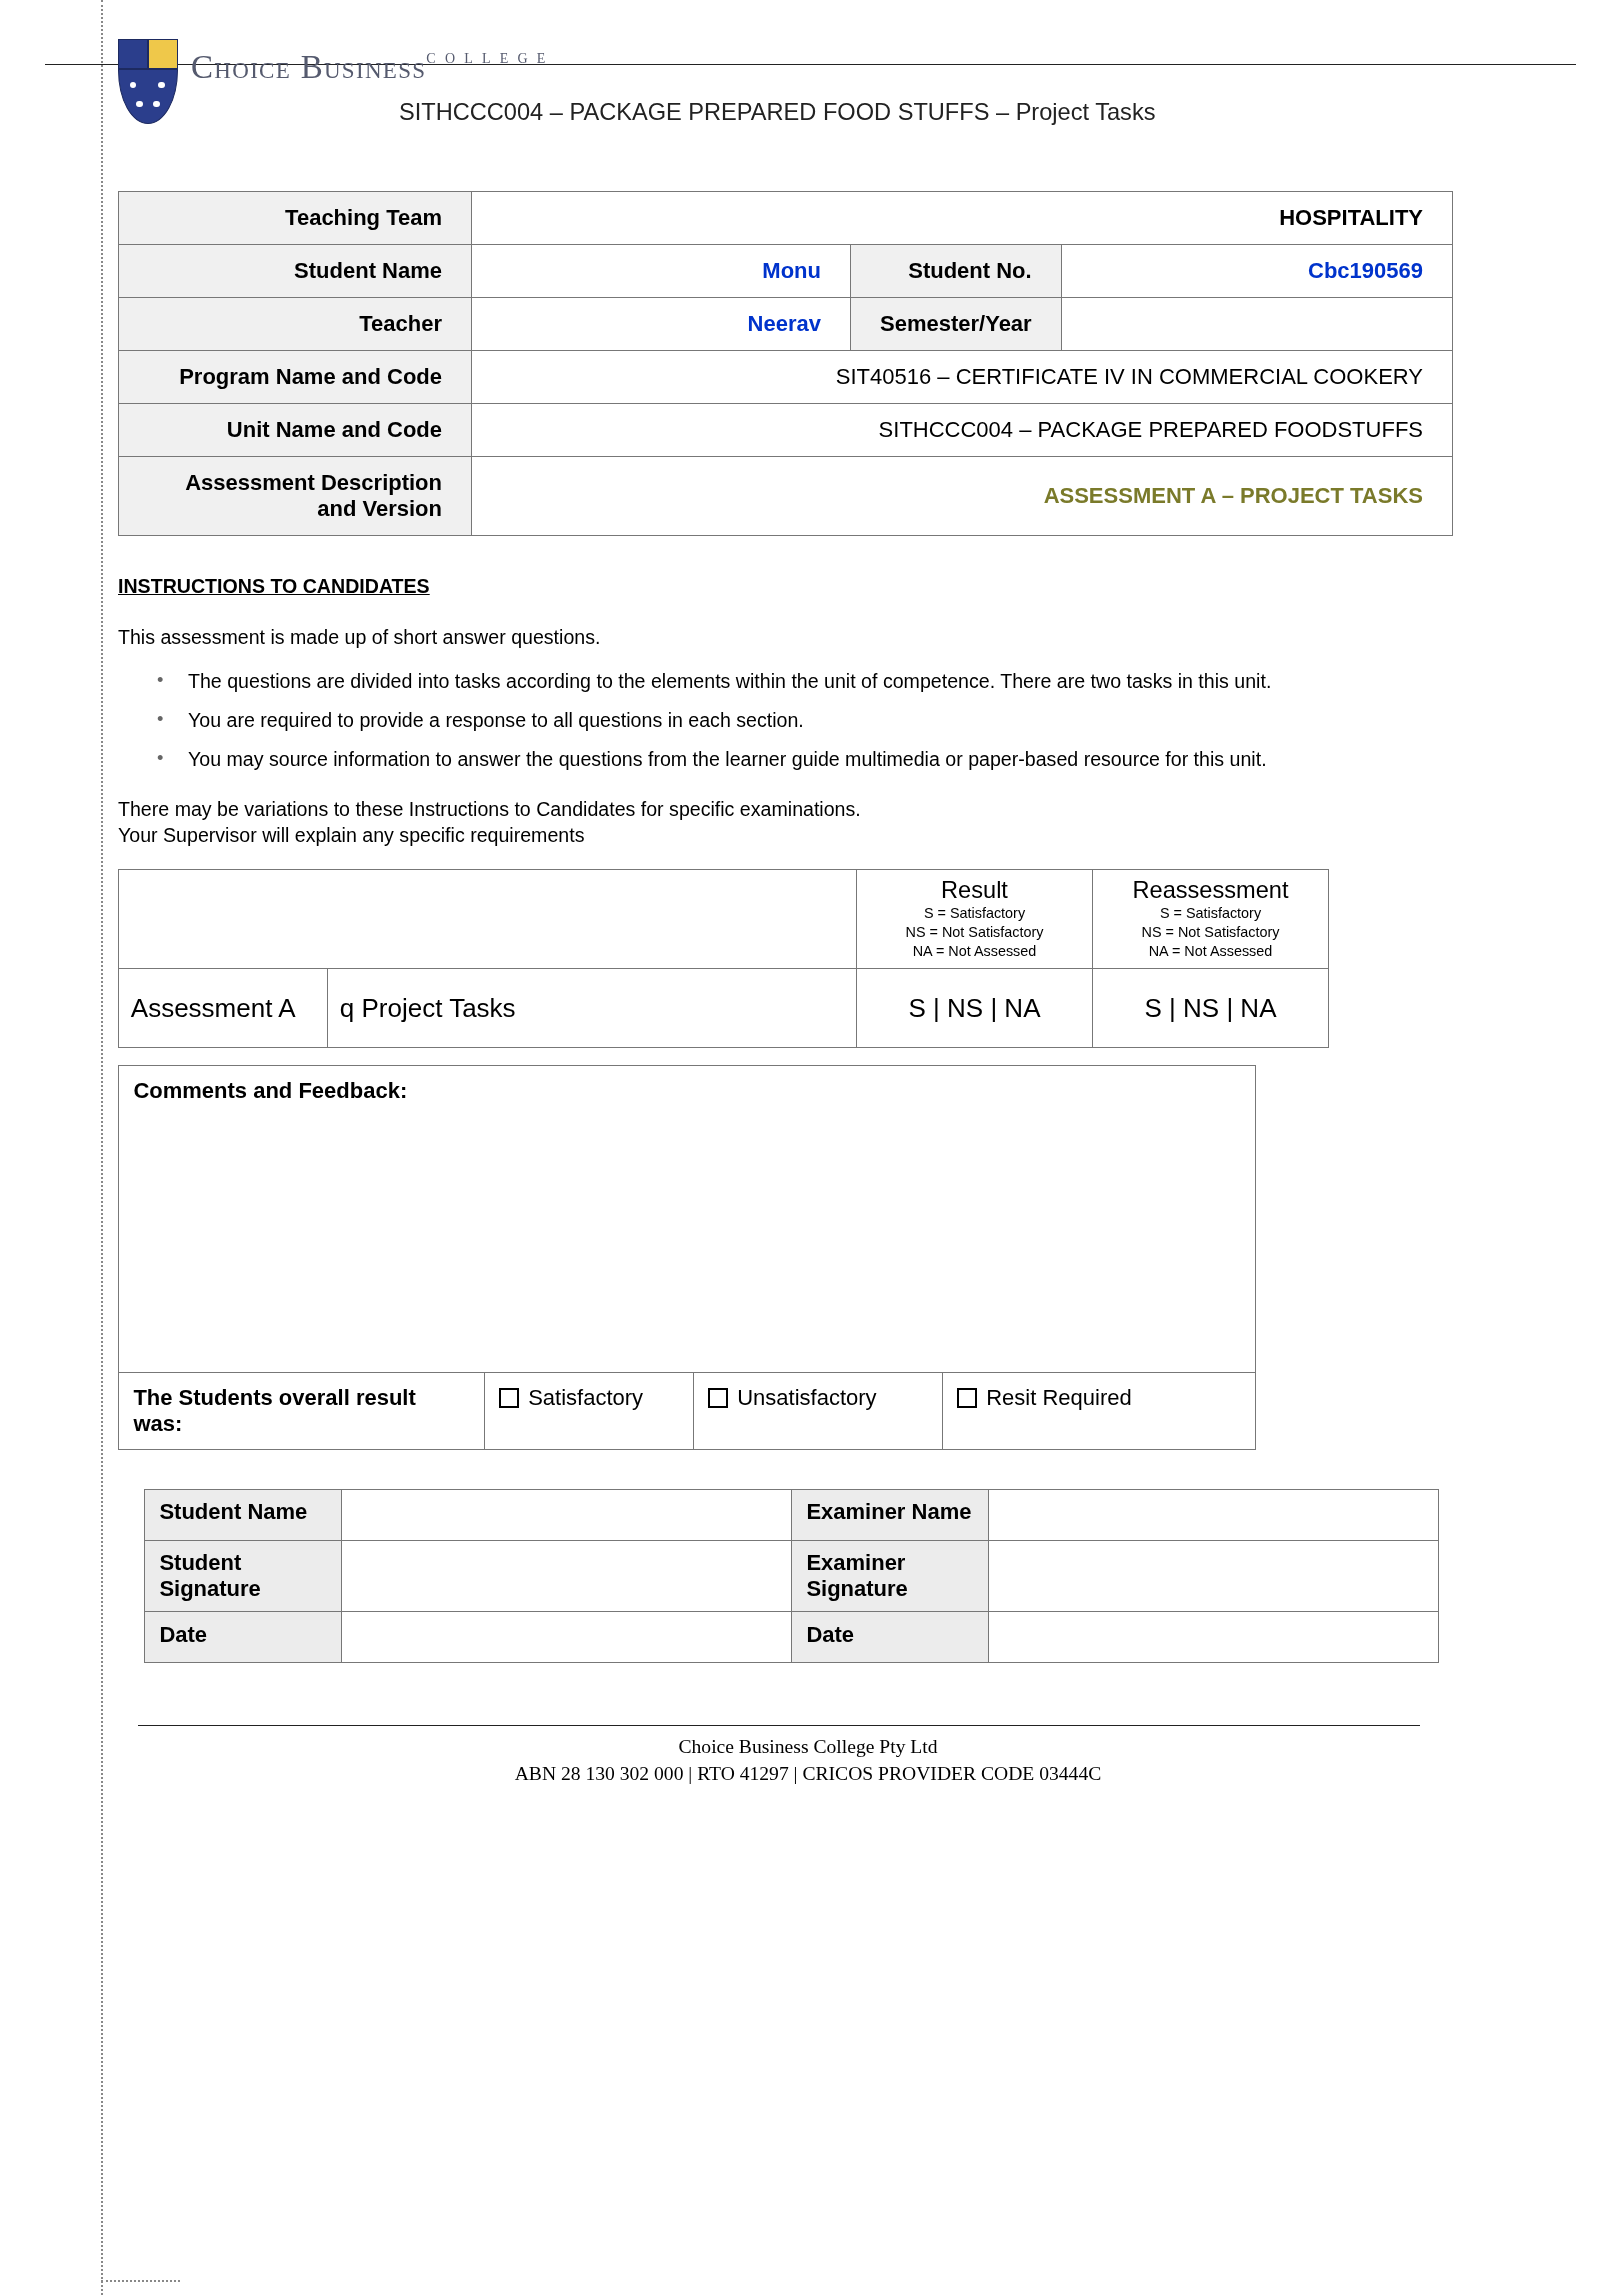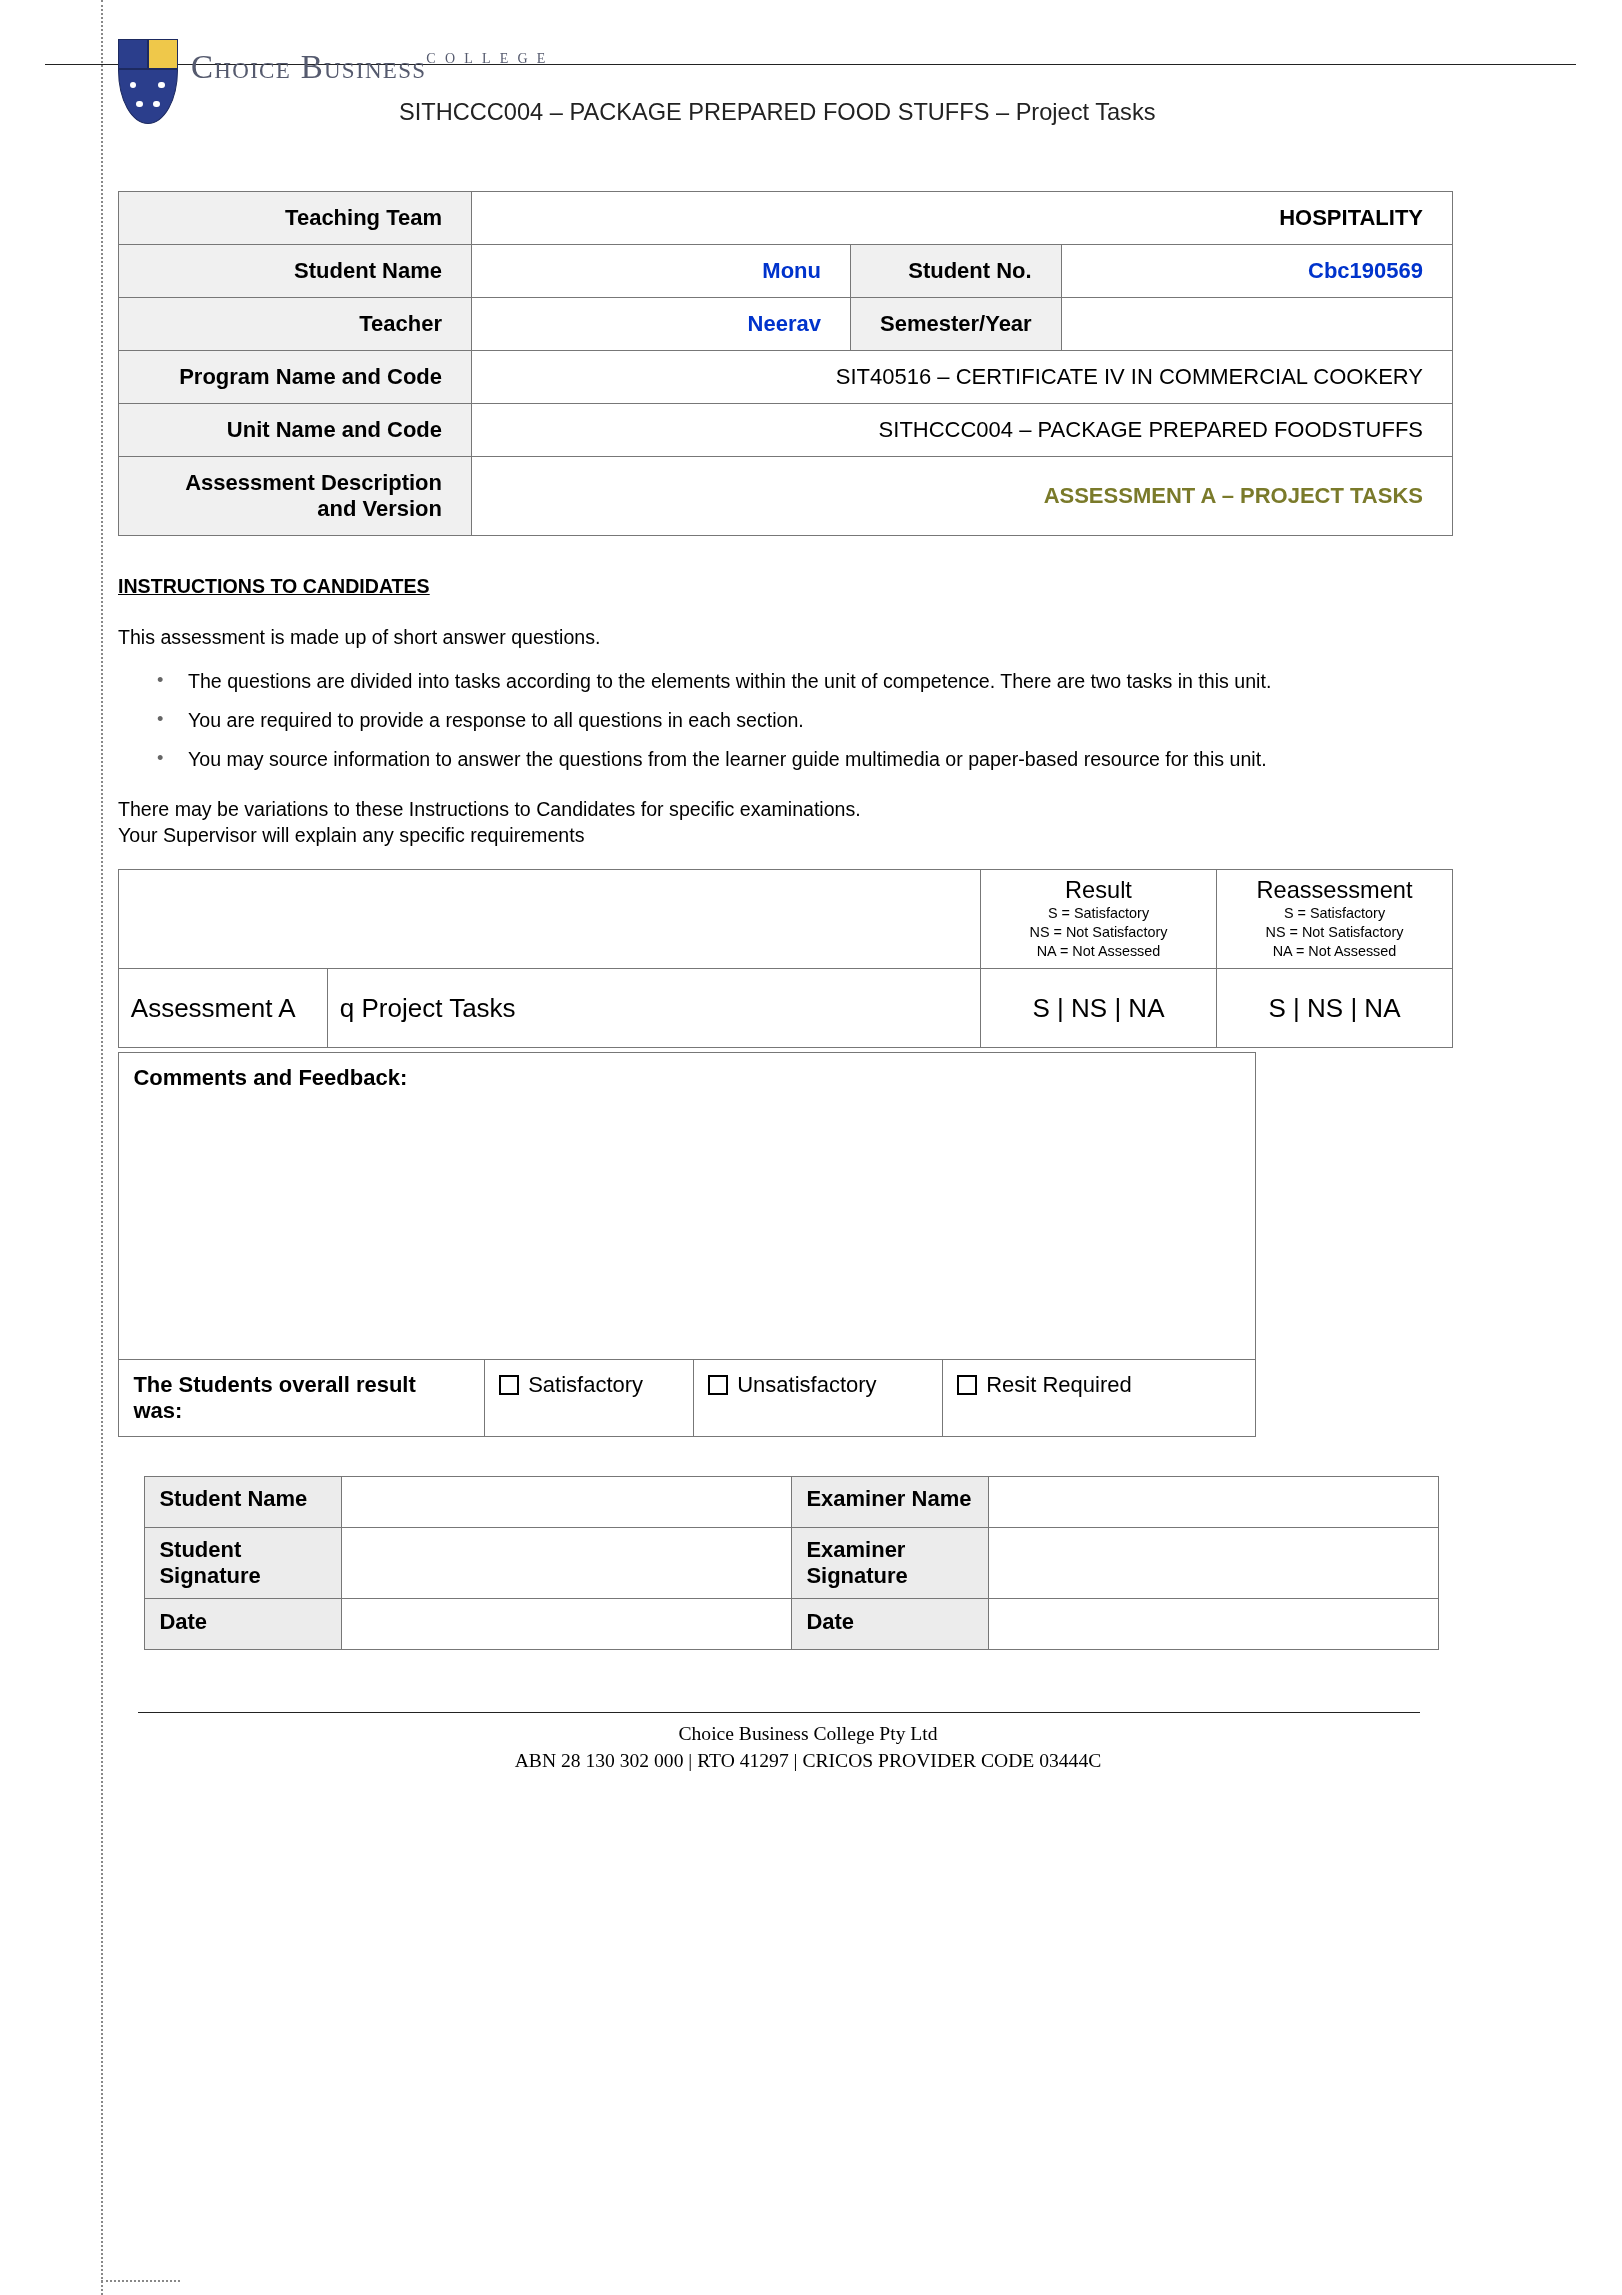--- a/index.html
+++ b/index.html
@@ -114,41 +114,41 @@
     padding-left: 31px;
   }
   ul.bullets li::before {
     content: "•";
     position: absolute;
     left: 0; top: 0;
     color: #666;
     font-size: 18.3px;
   }
   .result-table {
-    width: 1335px;
+    width: 1211px;
     border-collapse: collapse;
     margin-top: 19.6px;
   }
   .result-table td, .result-table th {
     border: 1.3px solid #777;
     padding: 7.9px 11.8px;
     font-size: 19.6px;
     text-align: center;
     vertical-align: middle;
   }
   .result-table .hdr {
     font-size: 23.6px;
   }
   .result-table .legend { font-size: 14.4px; line-height:1.3; }
   .result-table .left { text-align: left; }
   .result-table .big { font-size: 26px; }
   .comments-table {
     width: 1138px;
     border-collapse: collapse;
-    margin-top: 4px;
+    margin-top: 17px;
   }
   .comments-table td {
     border: 1.3px solid #777;
     padding: 11.8px 14.4px;
     font-size: 22px;
     vertical-align: top;
   }
   .comments-head { font-weight: bold; height: 307px; }
   .cbox {
     display: inline-block;

